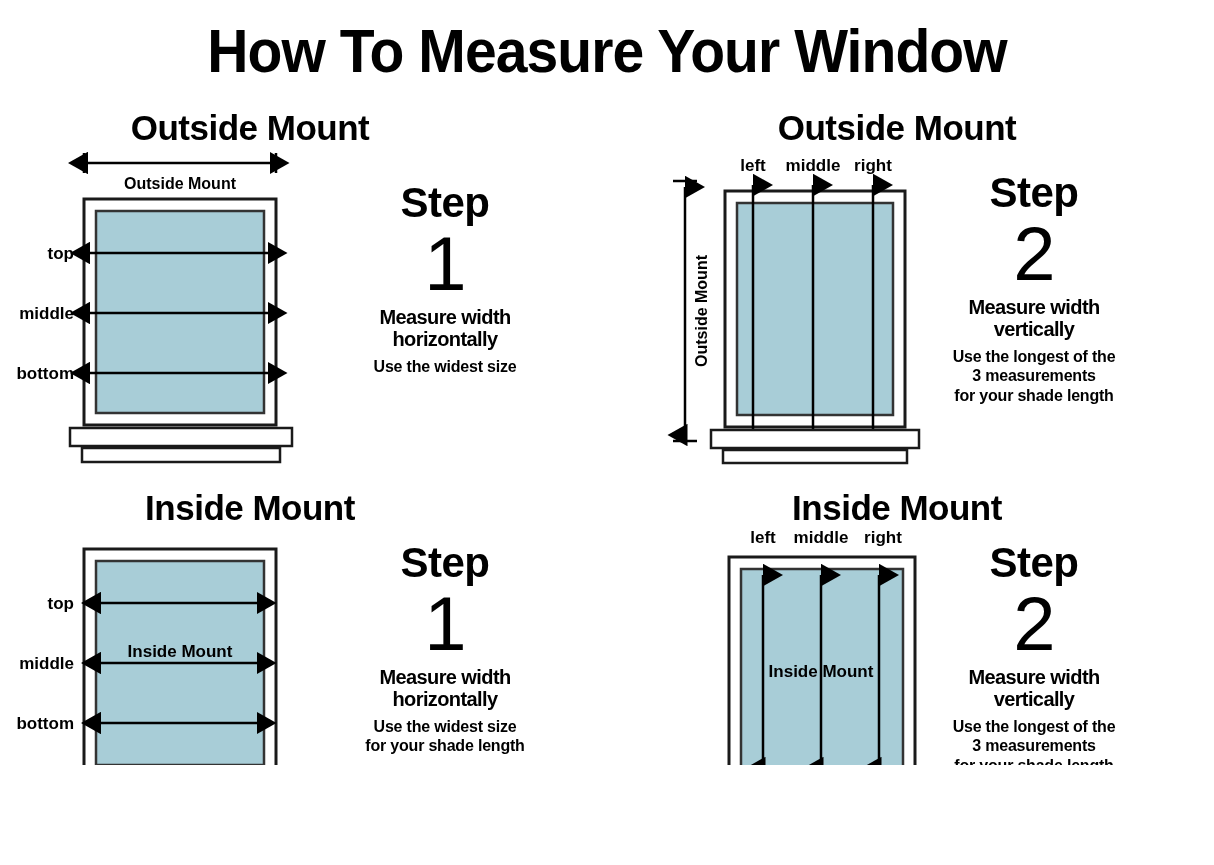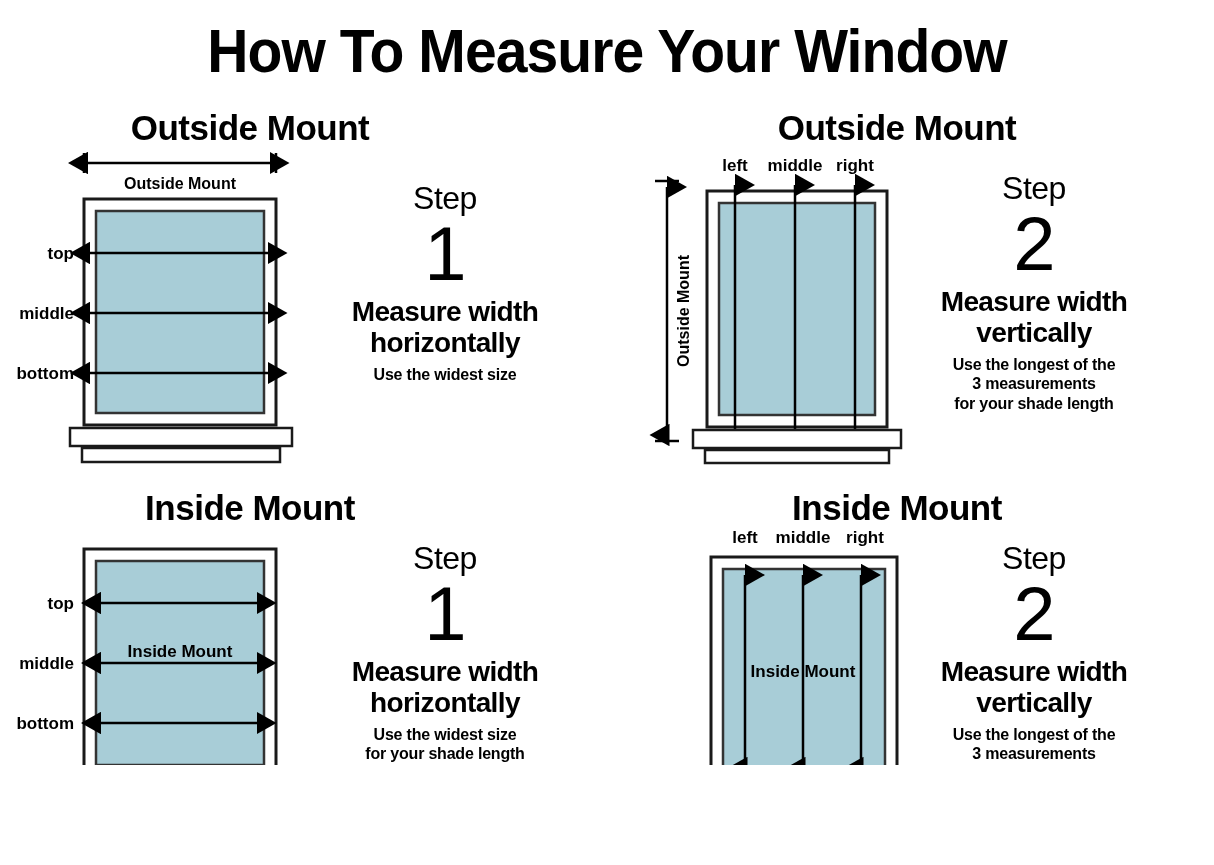--- a/index.html
+++ b/index.html
@@ -60,47 +60,47 @@
   .q-tr .panel-heading,
   .q-br .panel-heading { left: 40px; width: 500px; }
 
   
   .diagram {
     position: absolute;
     left: 8px;
     top: 45px;
   }
   .q-tr .diagram,
-  .q-br .diagram { left: 30px; }
+  .q-br .diagram { left: 48px; }
 
   
   .step-block {
     position: absolute;
     text-align: center;
     width: 230px;
   }
   .q-tl .step-block { left: 330px; top: 82px; }
   .q-tr .step-block { left: 312px; top: 72px; }
   .q-bl .step-block { left: 330px; top: 62px; }
   .q-br .step-block { left: 312px; top: 62px; }
 
   .step-word {
-    font-size: 32px;
-    font-weight: normal;
+    font-size: 42px;
+    font-weight: bold;
     line-height: 1.0;
     letter-spacing: -0.5px;
   }
   .step-number {
     font-size: 76px;
     font-weight: normal;
     line-height: 1.05;
     letter-spacing: -1px;
   }
   .step-action {
-    font-size: 28px;
+    font-size: 20px;
     font-weight: bold;
     line-height: 1.12;
     letter-spacing: -0.6px;
     margin-top: 2px;
   }
   .step-note {
     font-size: 16px;
     font-weight: bold;
     line-height: 1.22;
     letter-spacing: -0.2px;

